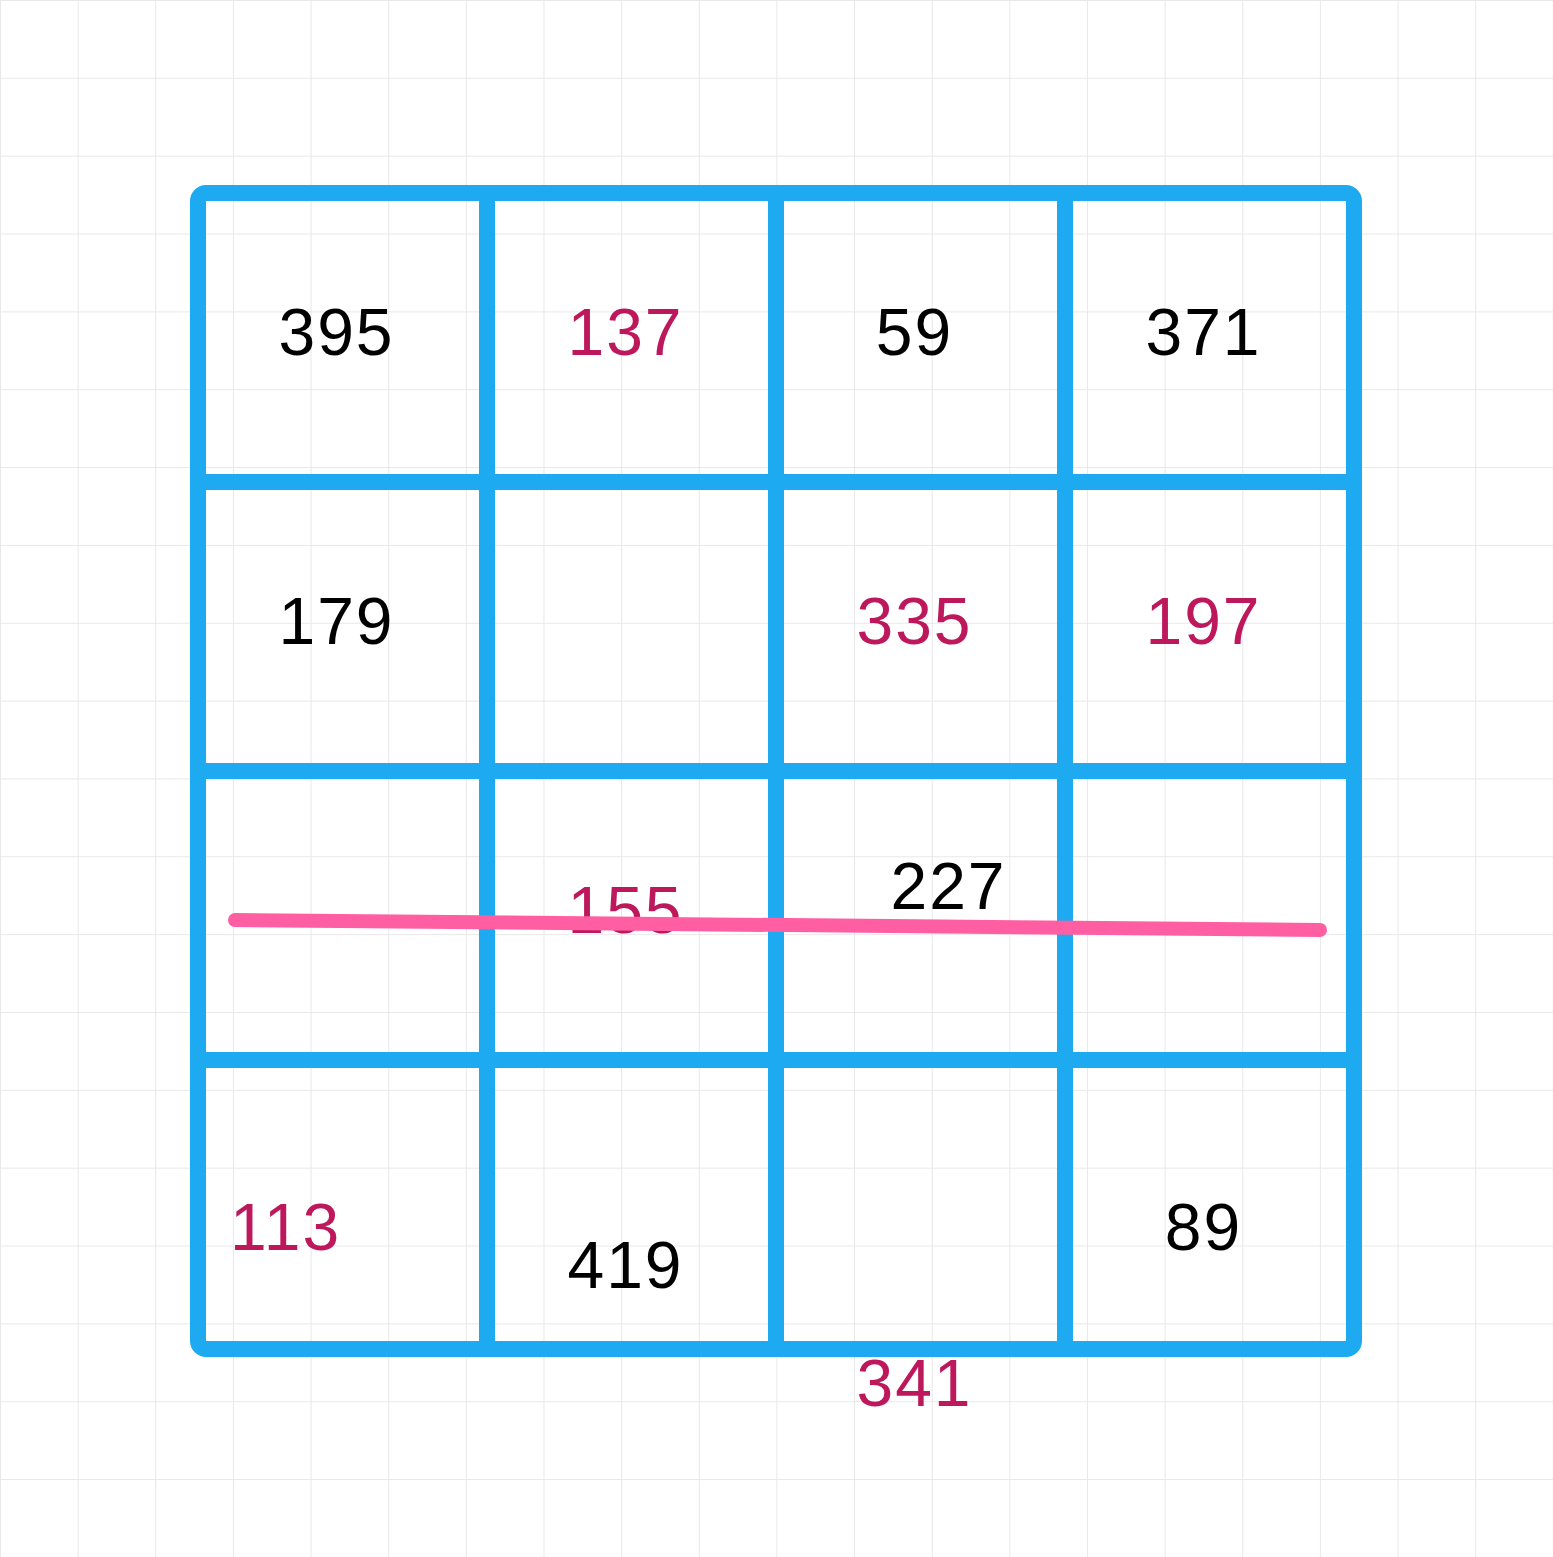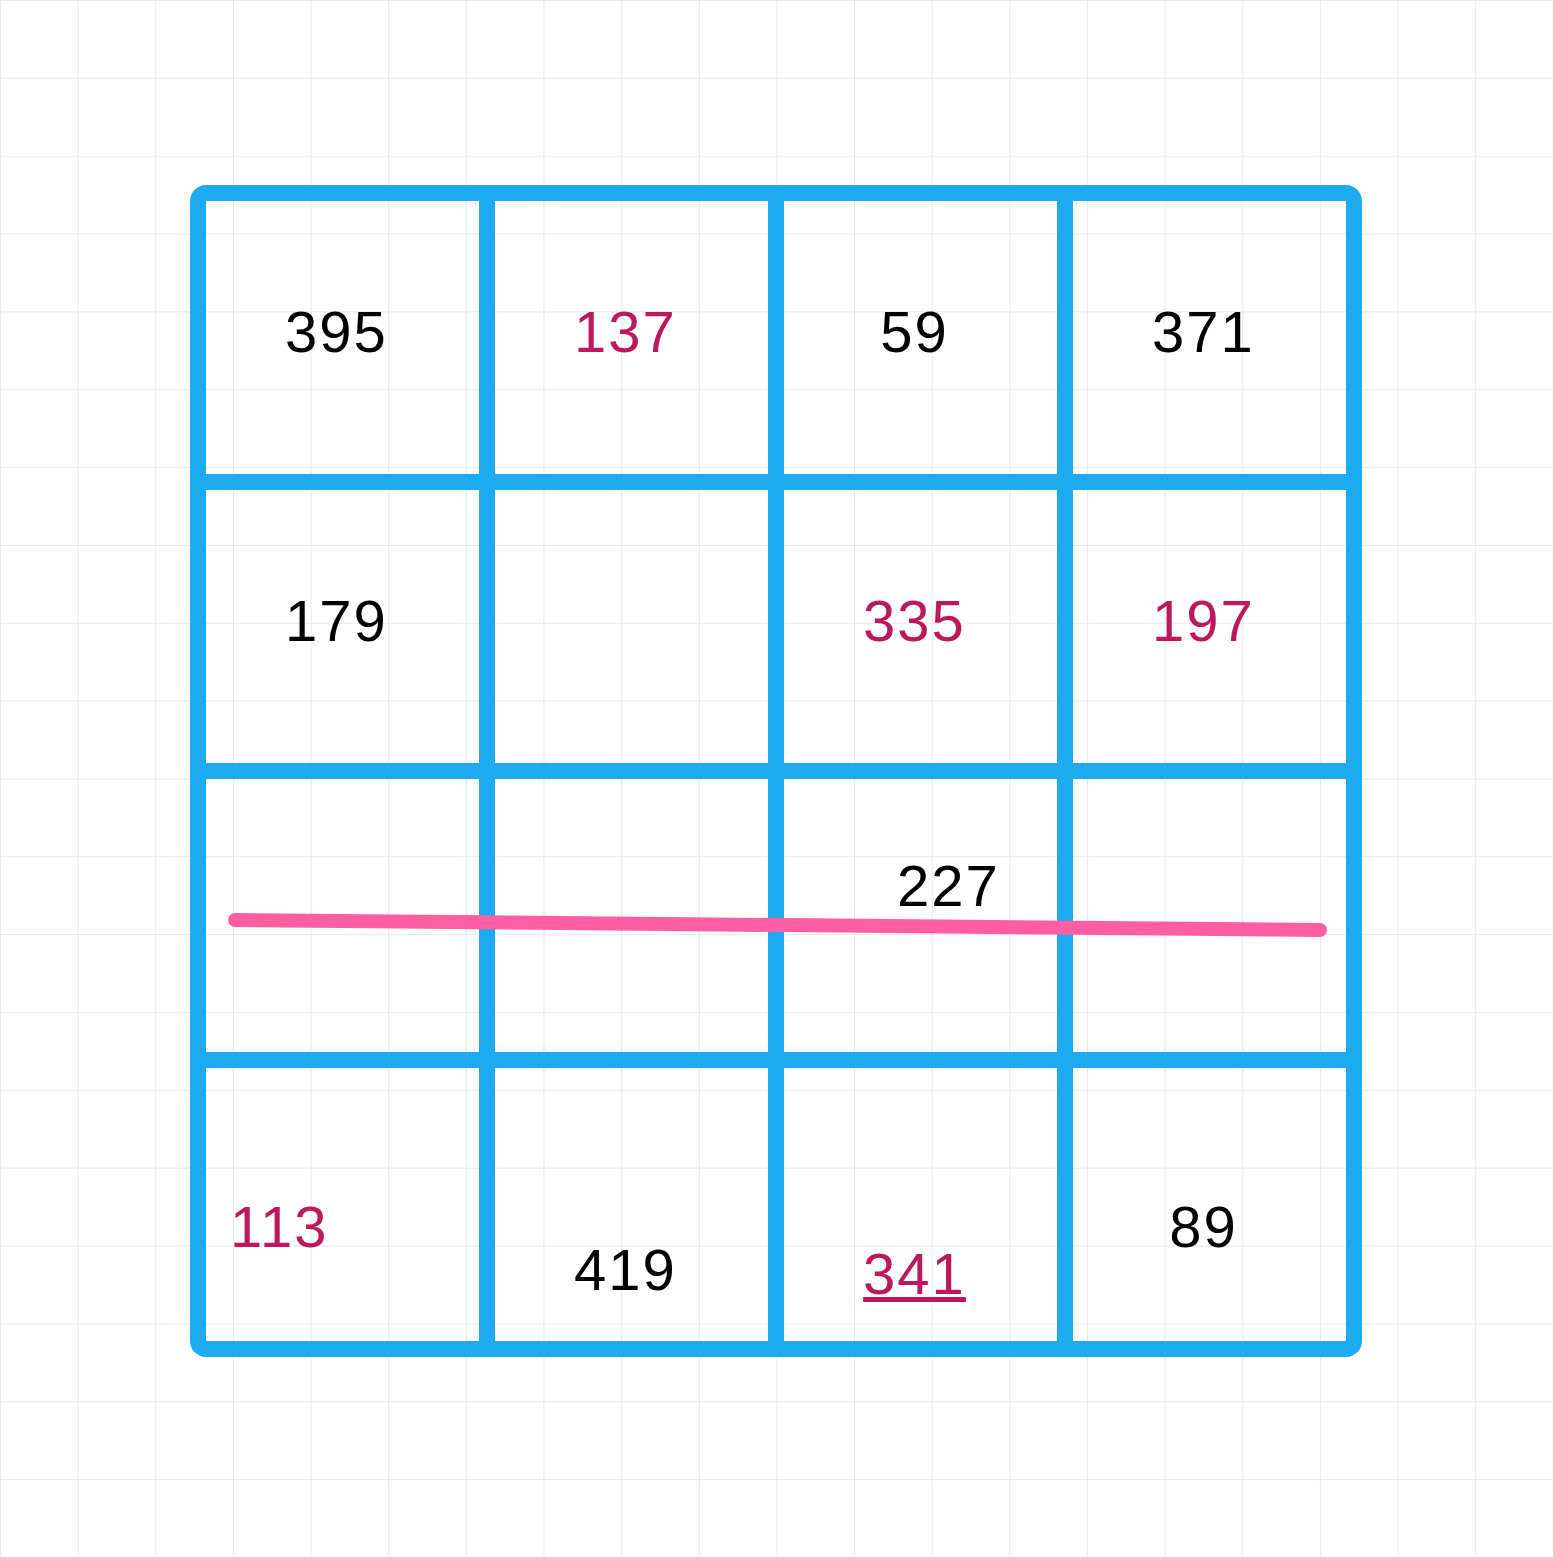--- a/index.html
+++ b/index.html
@@ -46,21 +46,21 @@
       height: 100%;
     }
     
     .cell {
       position: absolute;
       width: 293px;
       height: 293px;
       display: flex;
       align-items: center;
       justify-content: center;
-      font-size: 58px;
+      font-size: 66px;
       font-weight: 400;
       letter-spacing: 2px;
     }
     
     .cell.black { color: #000000; }
     .cell.green { color: #be185d; }
     
     .strike-line {
       position: absolute;
       pointer-events: none;
@@ -100,34 +100,37 @@
   <div class="cell black" style="left:0px; top:289px;">
       <span>179</span>
     </div>
   <div class="cell green" style="left:578px; top:289px;">
       <span>335</span>
     </div>
   <div class="cell green" style="left:867px; top:289px;">
       <span>197</span>
     </div>
 
+  <div class="cell green" style="left:289px; top:578px;">
+      <span>155</span>
+    </div>
   <div class="cell black" style="left:578px; top:554px;margin-left:34px;">
       <span>227</span>
     </div>
   <div class="cell black" style="left:867px; top:578px;">
       <span></span>
     </div>
 
   <div class="cell green" style="left:0px; top:895px; justify-content:flex-start; padding-left:40px;">
       <span>113</span>
     </div>
   <div class="cell black" style="left:289px; top:895px; align-items:flex-end; padding-bottom:70px;">
       <span>419</span>
     </div>
-  <div class="cell green" style="left:578px; top:907px; align-items:center; padding-top:70px;text-decoration:underline;">
+  <div class="cell green" style="left:578px; top:943px; align-items:flex-end; padding-top:70px;">
       <span>341</span>
     </div>
   <div class="cell black" style="left:867px; top:895px;justify-content:center;">
       <span>89</span>
     </div>
 
   <svg class="strike-line" viewBox="0 0 1172 1172" style="width:100%;height:100%;">
     <line x1="45" y1="735" x2="1130" y2="745" stroke="#ff5fa2" stroke-width="14" stroke-linecap="round"></line>
   </svg>
 </div>

